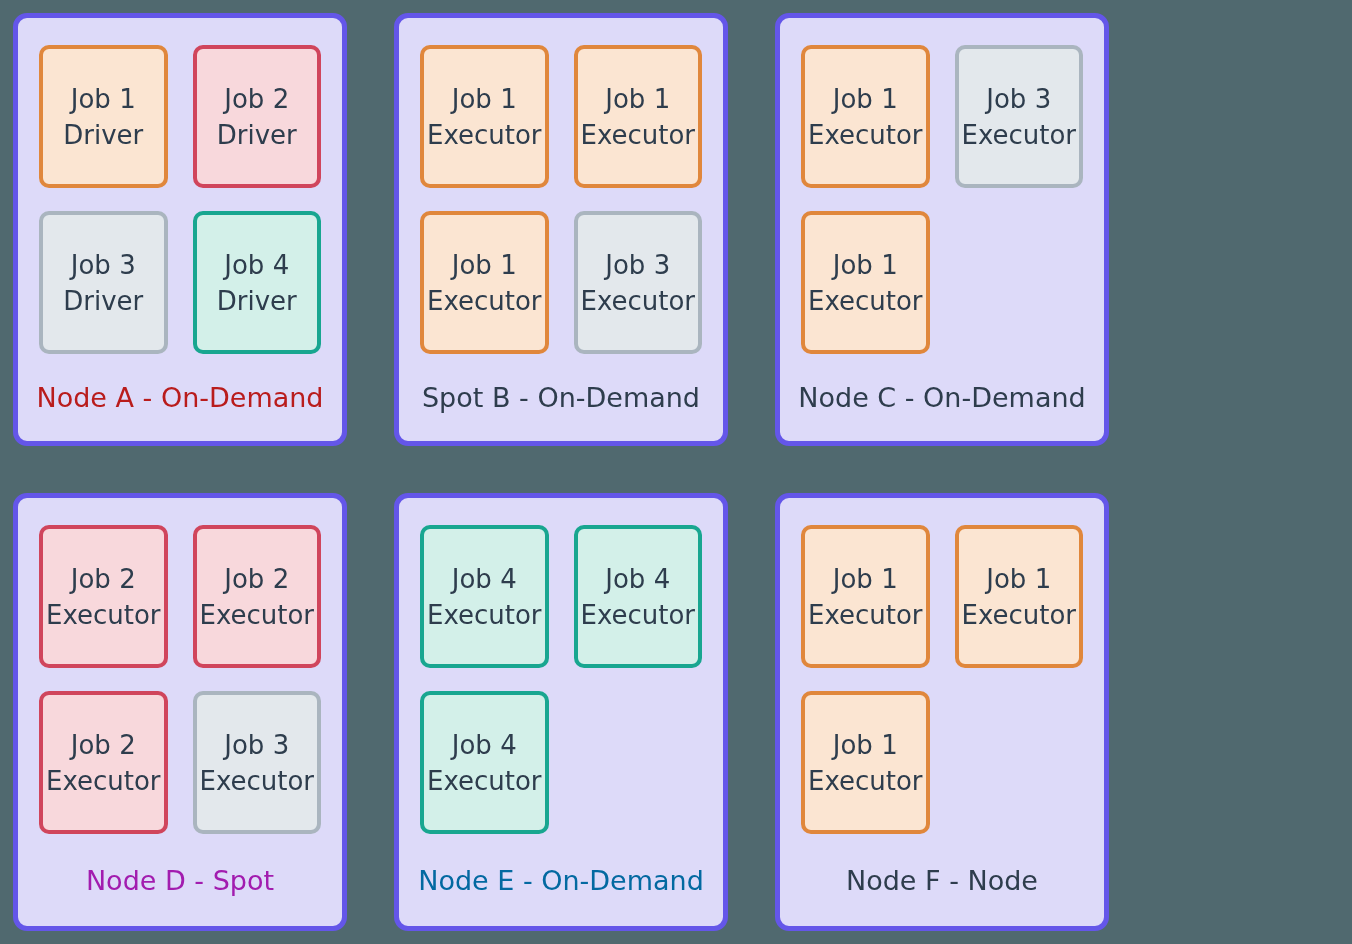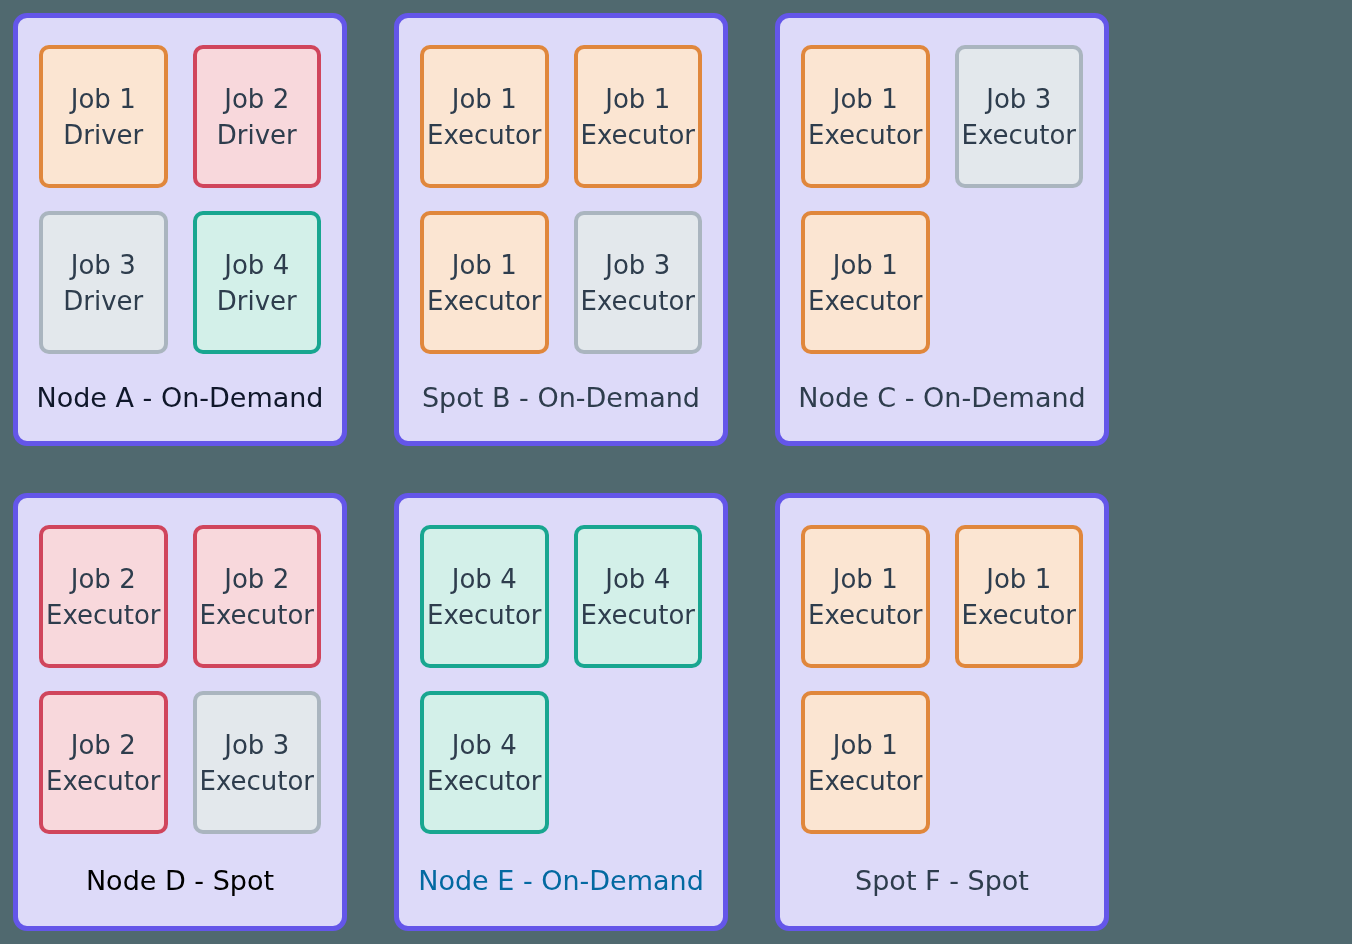--- a/index.html
+++ b/index.html
@@ -86,21 +86,21 @@
           <div class="job" style="border-color: rgb(170, 181, 191); background: rgb(227, 232, 236); color: rgb(46, 61, 77);">
             <span>Job 3</span>
             <span>Driver</span>
           </div>
           <div class="job" style="border-color: rgb(24, 166, 144); background: rgb(211, 240, 233); color: rgb(46, 61, 77);">
             <span>Job 4</span>
             <span>Driver</span>
           </div>
         </div>
         <div class="node-label-wrap">
-          <div class="node-label" style="color: #0f172a;">Node A - On-Demand</div>
+          <div class="node-label" style="color: #b91c1c;">Node A - On-Demand</div>
         </div>
       </div>
       <div class="node" style="background: rgb(221, 218, 249); border-color: rgb(100, 86, 233);">
         <div class="slots">
           <div class="job" style="border-color: rgb(224, 135, 60); background: rgb(251, 229, 210); color: rgb(46, 61, 77);">
             <span>Job 1</span>
             <span>Executor</span>
           </div>
           <div class="job" style="border-color: rgb(224, 135, 60); background: rgb(251, 229, 210); color: rgb(46, 61, 77);">
             <span>Job 1</span>
@@ -152,21 +152,21 @@
           <div class="job" style="border-color: rgb(208, 69, 92); background: rgb(248, 216, 220); color: rgb(46, 61, 77);">
             <span>Job 2</span>
             <span>Executor</span>
           </div>
           <div class="job" style="border-color: rgb(170, 181, 191); background: rgb(227, 232, 236); color: rgb(46, 61, 77);">
             <span>Job 3</span>
             <span>Executor</span>
           </div>
         </div>
         <div class="node-label-wrap">
-          <div class="node-label" style="color: #000000;">Node D - Spot</div>
+          <div class="node-label" style="color: #a21caf;">Node D - Spot</div>
         </div>
       </div>
       <div class="node" style="background: rgb(221, 218, 249); border-color: rgb(100, 86, 233);">
         <div class="slots">
           <div class="job" style="border-color: rgb(24, 166, 144); background: rgb(211, 240, 233); color: rgb(46, 61, 77);">
             <span>Job 4</span>
             <span>Executor</span>
           </div>
           <div class="job" style="border-color: rgb(24, 166, 144); background: rgb(211, 240, 233); color: rgb(46, 61, 77);">
             <span>Job 4</span>
@@ -192,17 +192,17 @@
             <span>Job 1</span>
             <span>Executor</span>
           </div>
           <div class="job" style="border-color: rgb(224, 135, 60); background: rgb(251, 229, 210); color: rgb(46, 61, 77);">
             <span>Job 1</span>
             <span>Executor</span>
           </div>
           <div class="job job-slot-empty"></div>
         </div>
         <div class="node-label-wrap">
-          <div class="node-label" style="color: rgb(46, 61, 77);">Spot F - Spot</div>
+          <div class="node-label" style="color: rgb(46, 61, 77);">Node F - Node</div>
         </div>
       </div>
     </div>
 </div>
 
 </body></html>

